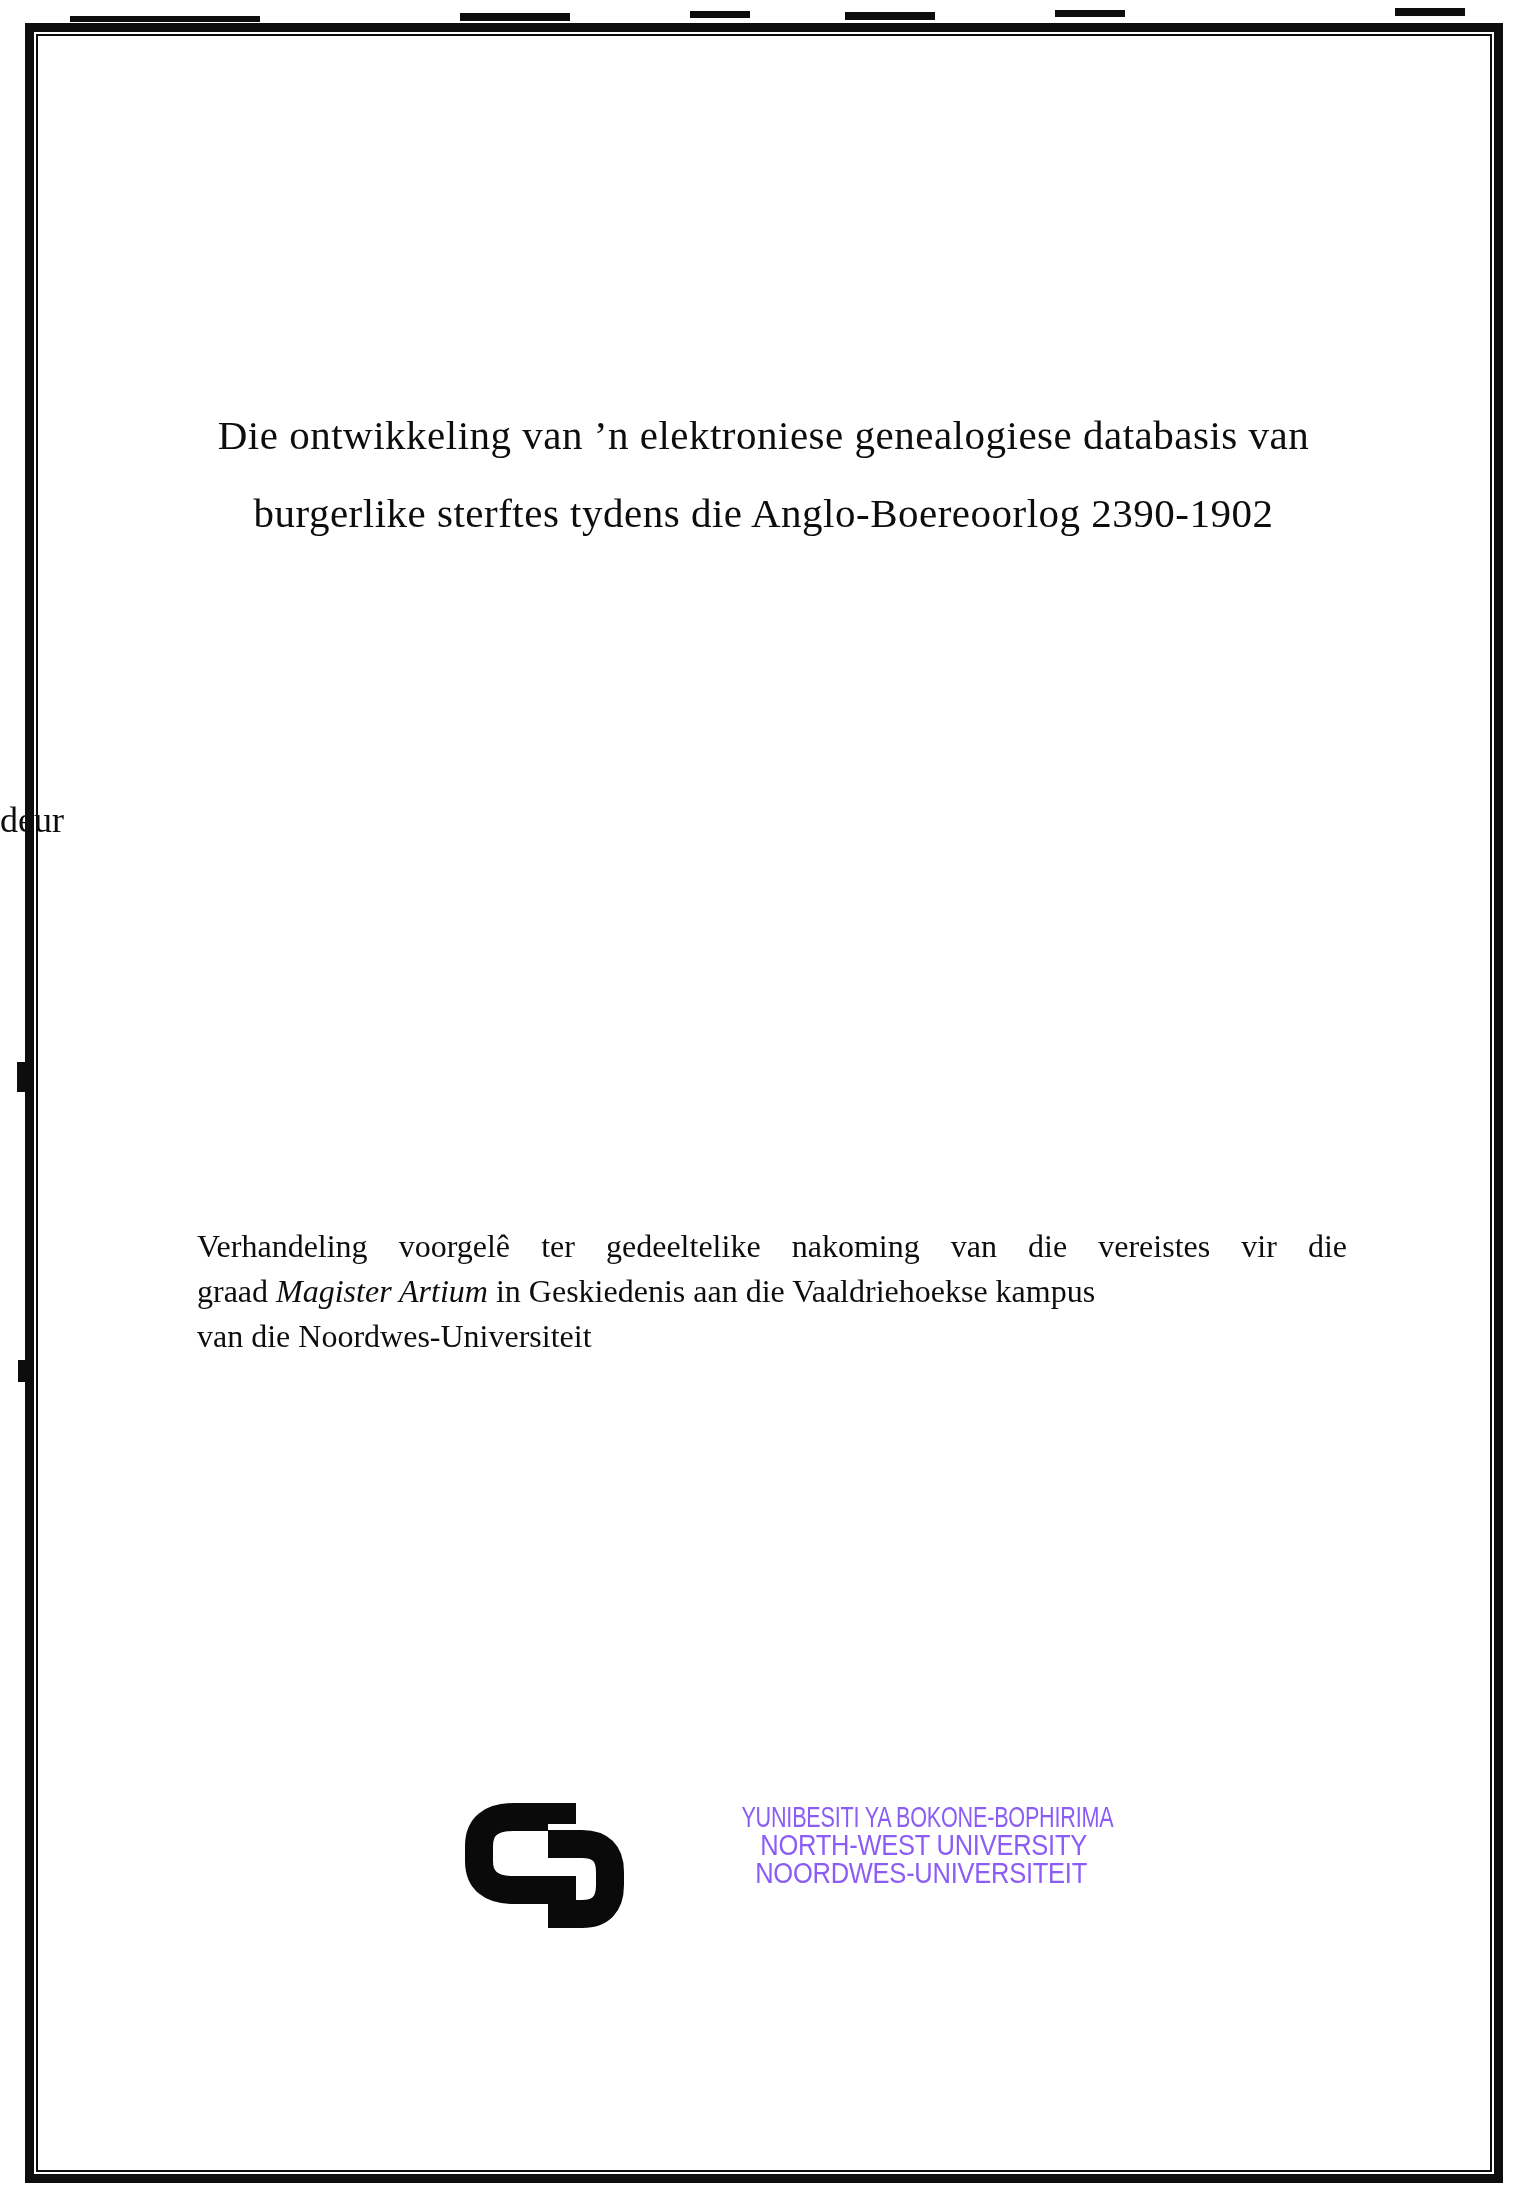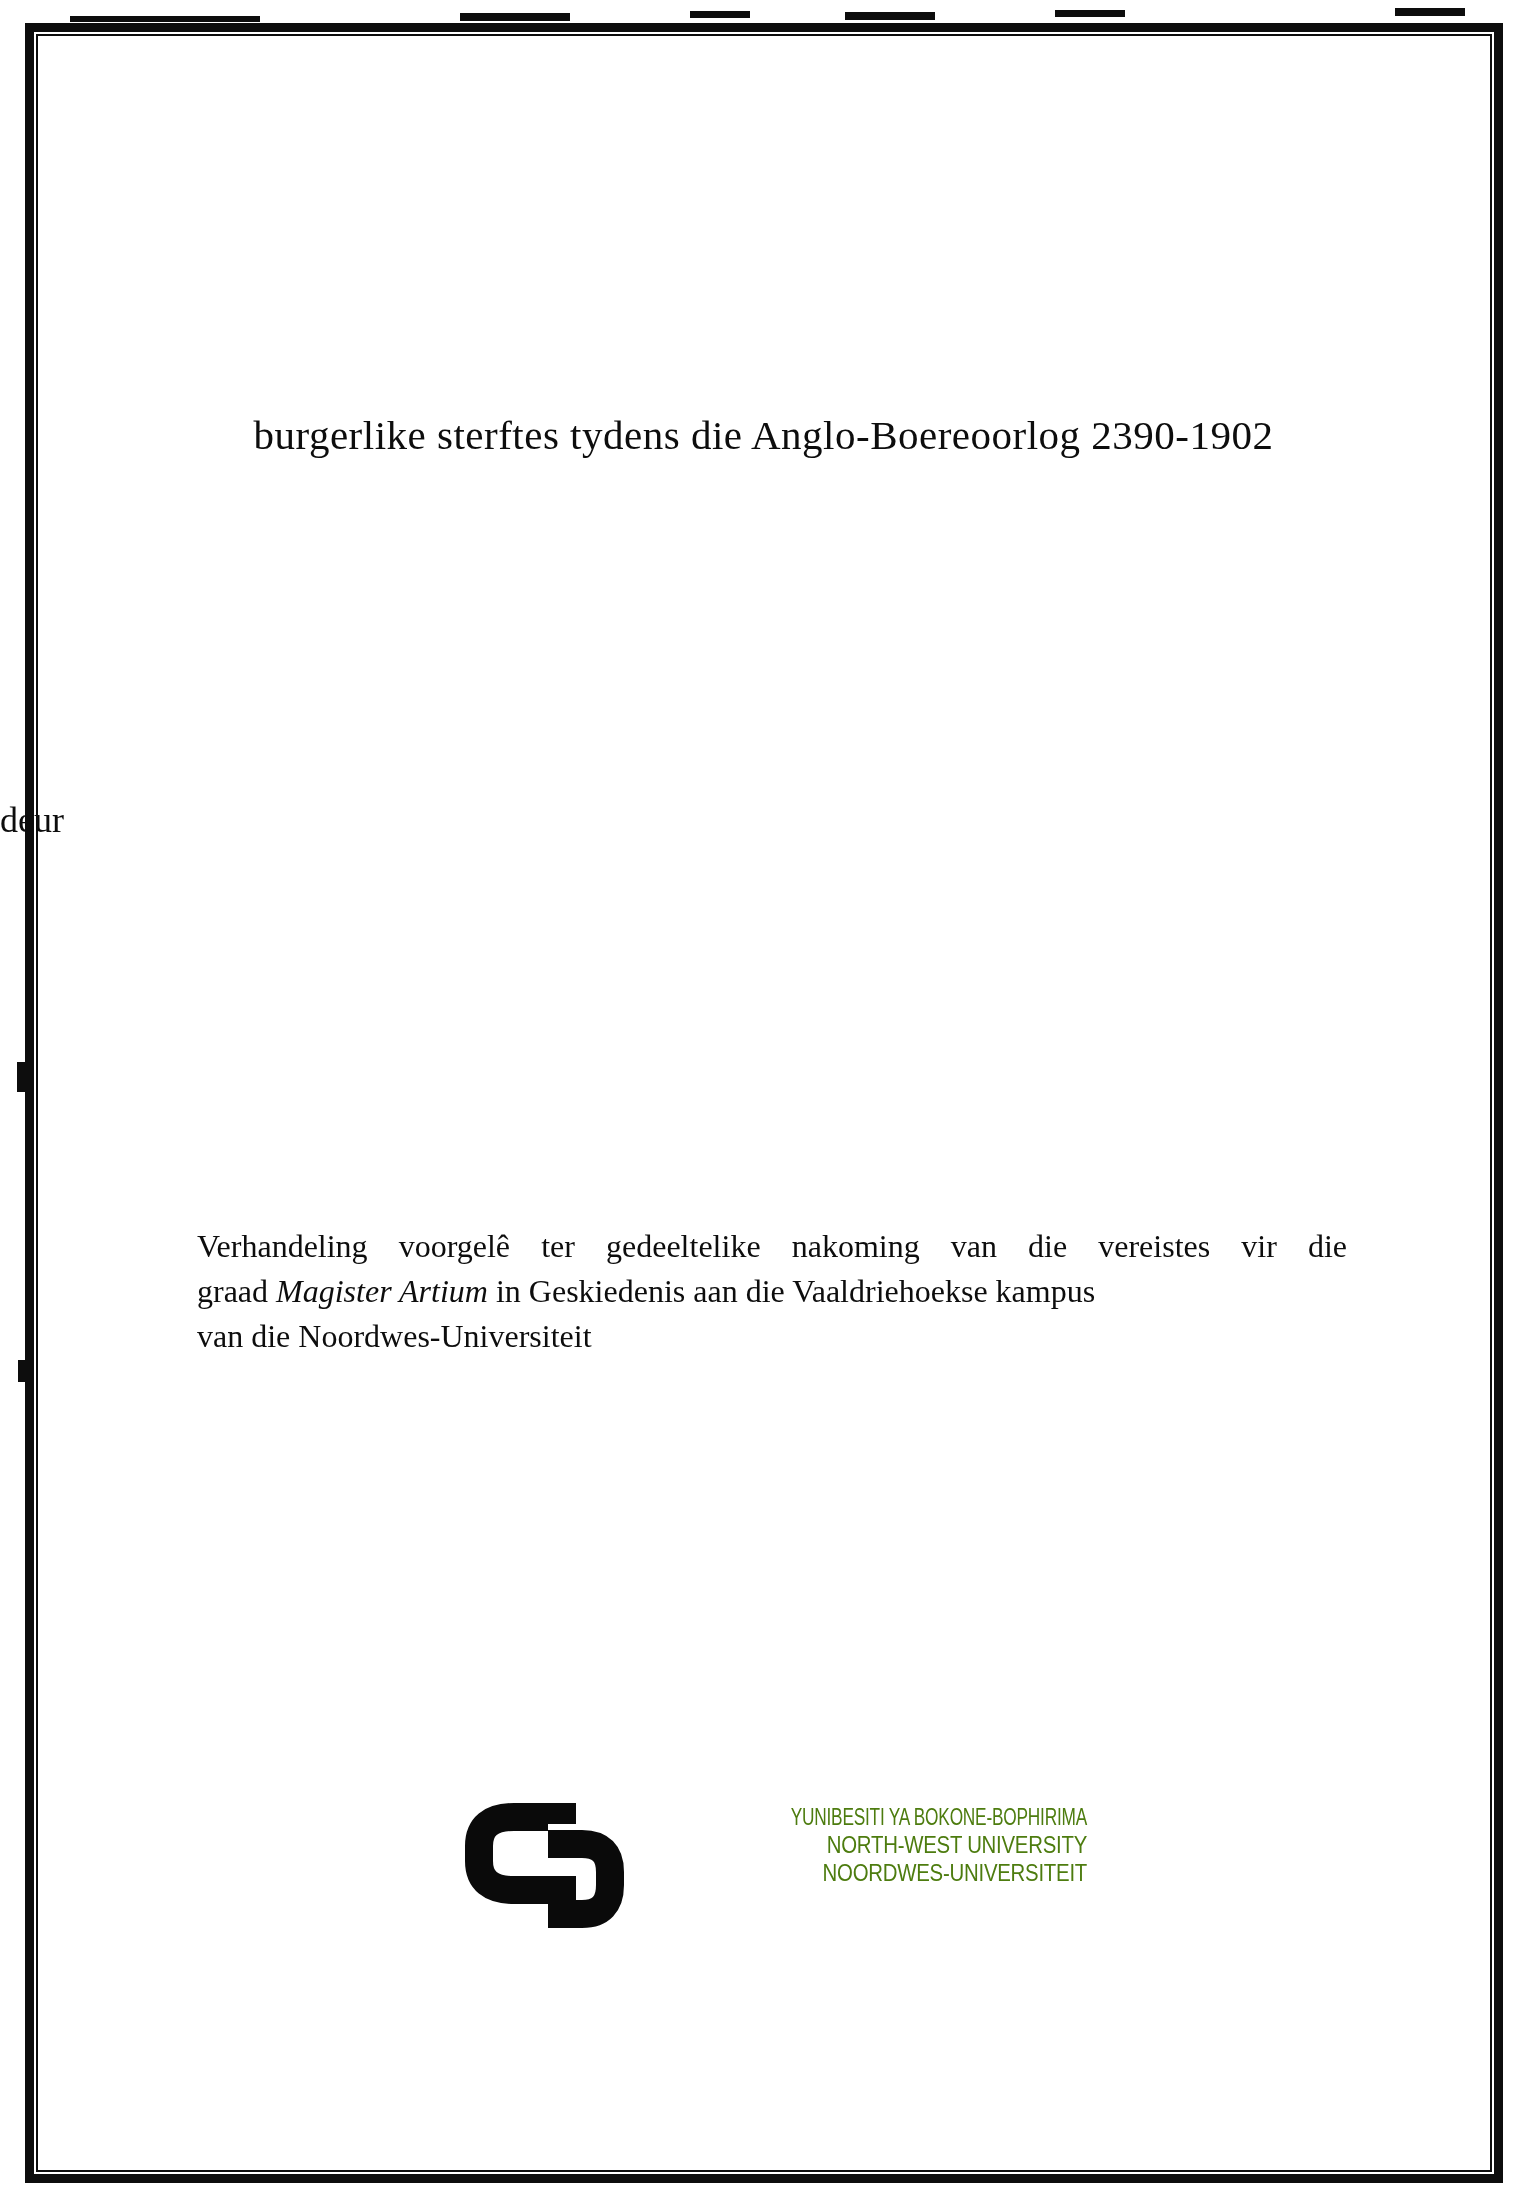--- a/index.html
+++ b/index.html
@@ -76,25 +76,25 @@
     position:absolute;
     left:0; top:3px;
     width:160px; height:130px;
   }
   .logo-text{
     position:absolute;
     right:-63px; top:6px;
     width:480px;
     text-align:right;
     font-family:"Liberation Sans", sans-serif;
-    font-size:24px;
+    font-size:30px;
     line-height:28px;
     letter-spacing:-0.3px;
     white-space:nowrap;
-    color:#4d7c0f;
+    color:#8b5cf6;
   }
   .logo-text .ln{transform-origin:right top;}
   .logo-text .ln1{transform:scaleX(0.72);}
   .logo-text .ln2{transform:scaleX(0.85);}
   .logo-text .ln3{transform:scaleX(0.85);}
 </style>
 </head>
 <body>
 
 <div class="page">
@@ -107,20 +107,21 @@
   <div class="artifact" style="left:1395px;top:8px;width:70px;height:8px;"></div>
 
   <div class="artifact" style="left:17px;top:1062px;width:9px;height:30px;"></div>
   <div class="artifact" style="left:18px;top:1360px;width:8px;height:22px;"></div>
 
   <div class="frame">
     <div class="frame-inner"></div>
   </div>
 
   <div class="title-block">
+    <div>Die ontwikkeling van ’n elektroniese genealogiese databasis van</div>
     <div>burgerlike sterftes tydens die Anglo-Boereoorlog 2390-1902</div>
   </div>
 
   <div class="byline">deur</div>
 
 
   <div class="statement">
     <div class="just">Verhandeling voorgelê ter gedeeltelike nakoming van die vereistes vir die</div>
     <div><span>graad </span><span class="it">Magister Artium</span><span> in Geskiedenis aan die Vaaldriehoekse kampus</span></div>
     <div>van die Noordwes-Universiteit</div>

